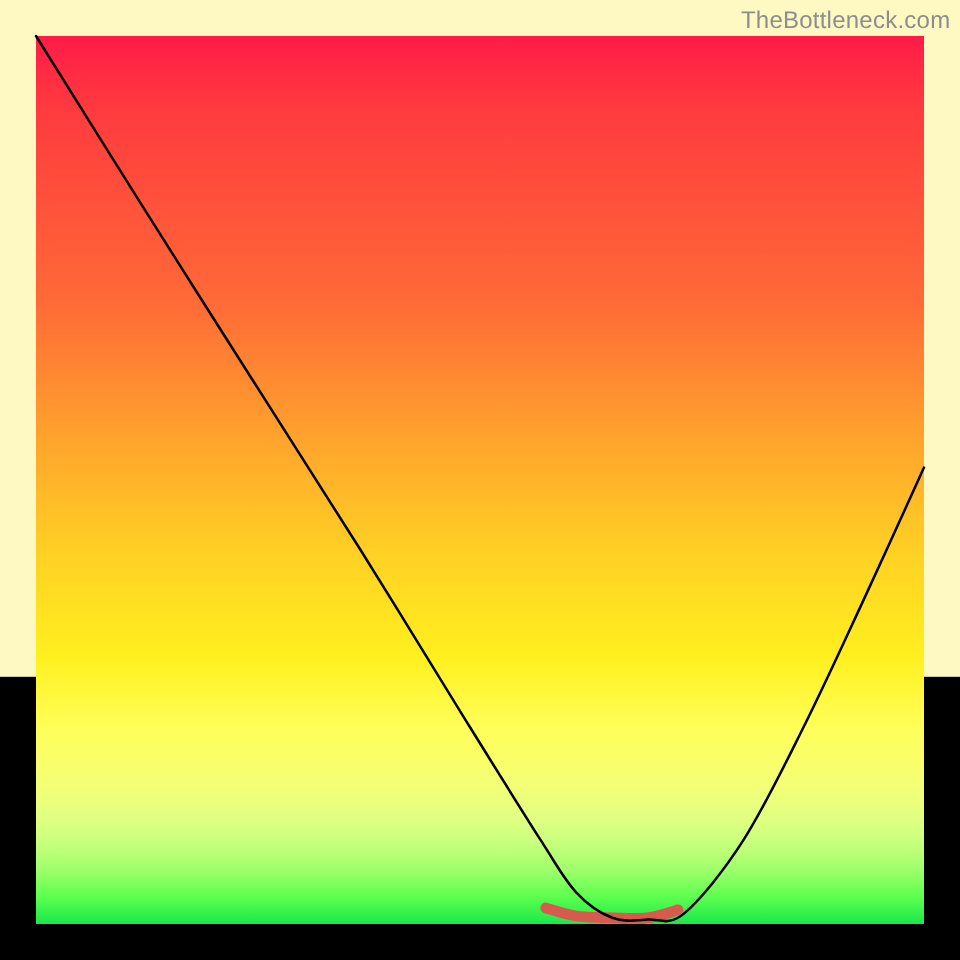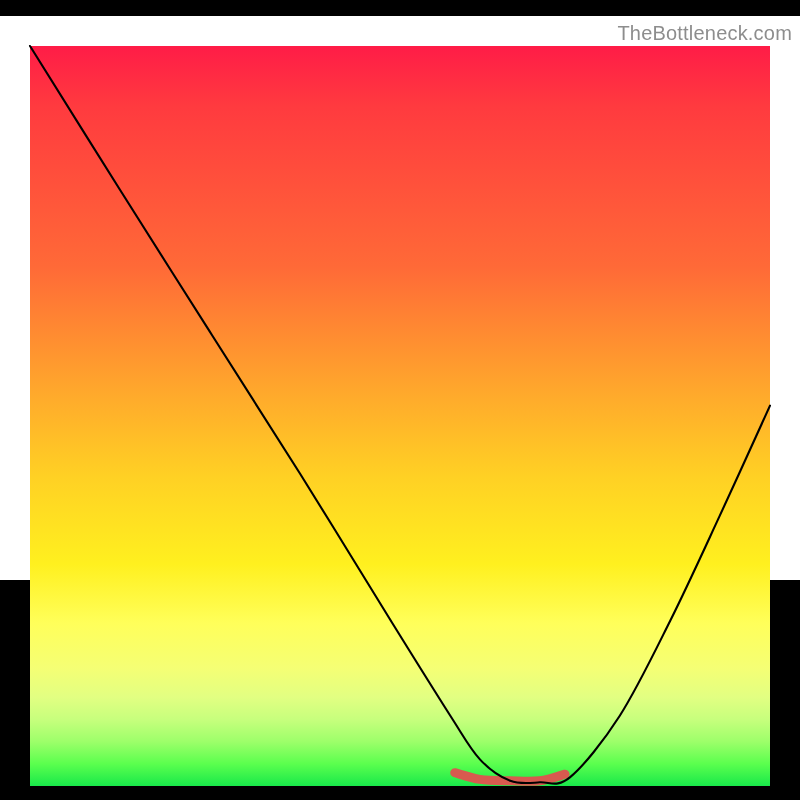--- a/index.html
+++ b/index.html
@@ -8,24 +8,24 @@
     width: 800px;
     height: 800px;
     background: #000;
     overflow: hidden;
     font-family: Arial, Helvetica, sans-serif;
   }
 
   .frame {
     position: absolute;
     left: 0;
-    top: 16px;
+    top: 0;
     width: 800px;
     height: 564px;
-    background: #ffffff;
+    background: #fef9c3;
   }
 
   .plot {
     position: absolute;
     left: 30px;
     top: 30px;
     width: 740px;
     height: 740px;
     
     background: linear-gradient(

